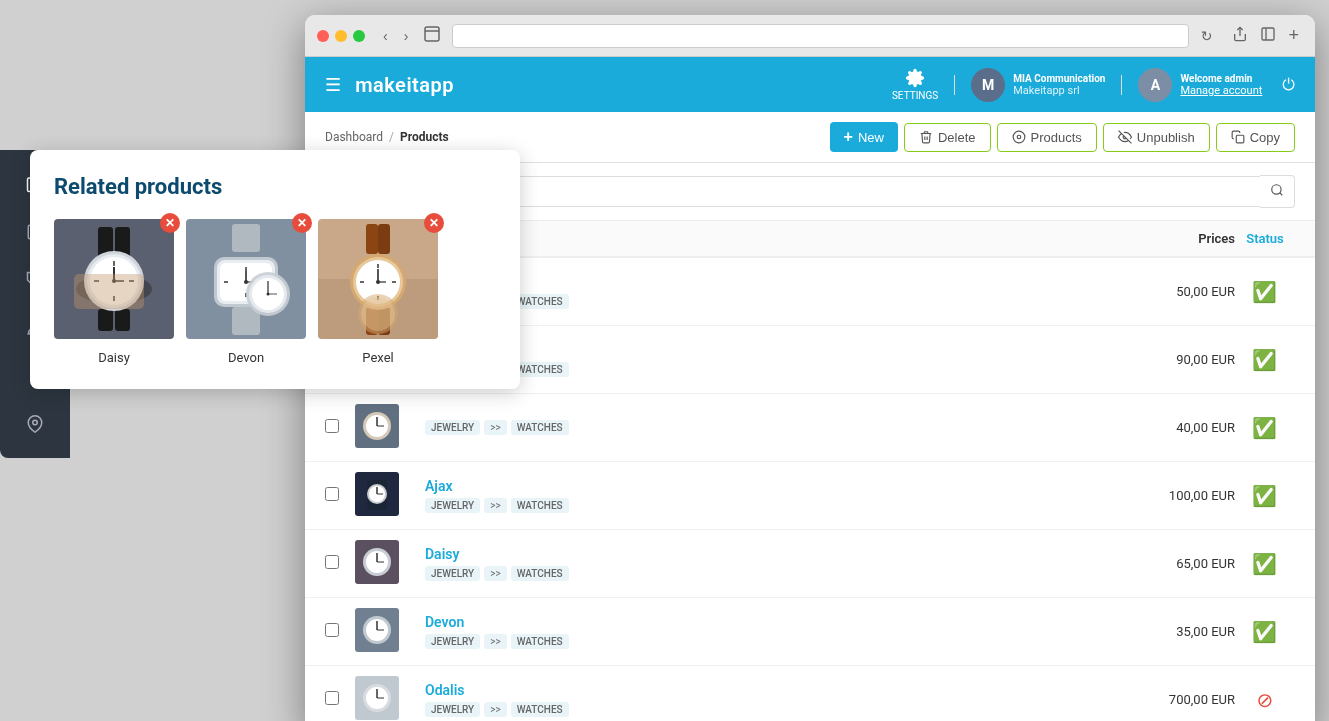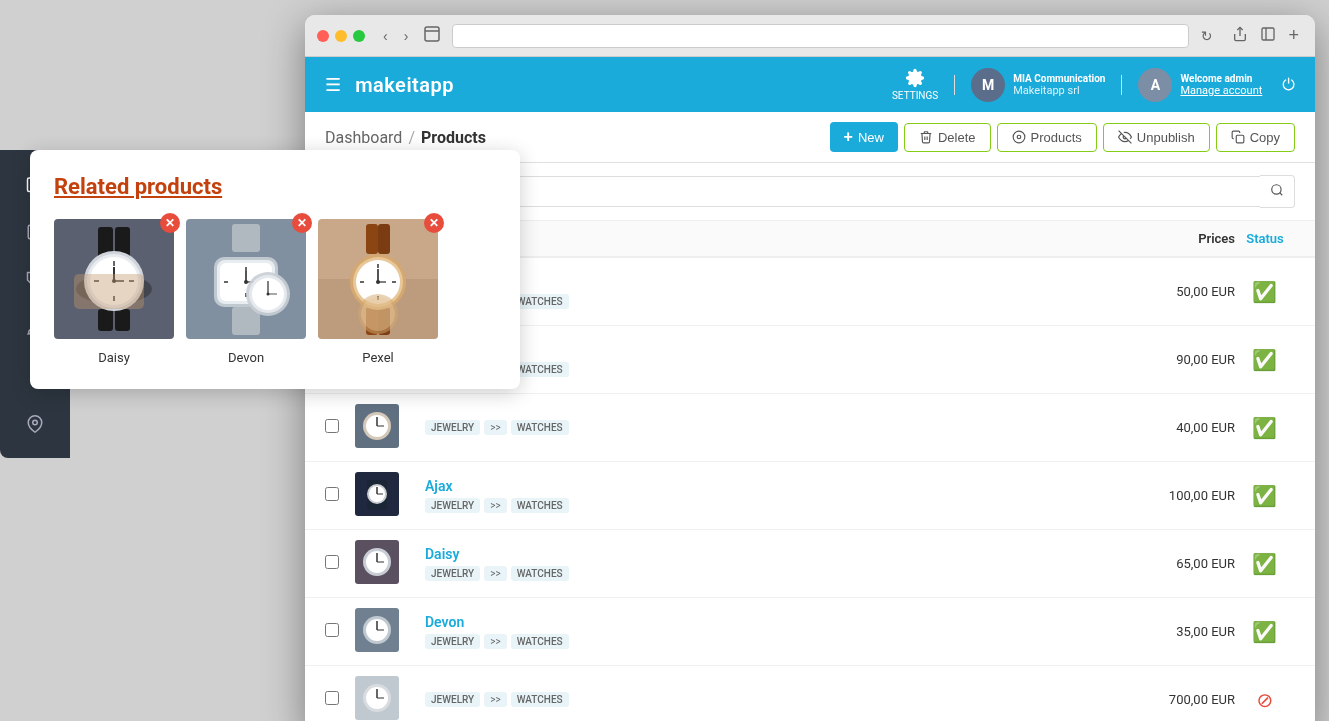--- a/index.html
+++ b/index.html
@@ -195,21 +195,21 @@
       display: flex;
       align-items: center;
       justify-content: space-between;
       border-bottom: 1px solid #e0e0e0;
     }
 
     .breadcrumb {
       display: flex;
       align-items: center;
       gap: 6px;
-      font-size: 16px;
+      font-size: 12px;
       color: #666;
     }
 
     .breadcrumb-link {
       color: #666;
       cursor: pointer;
     }
 
     .breadcrumb-sep {
       color: #aaa;
@@ -386,25 +386,24 @@
       top: 150px;
       width: 490px;
       background: white;
       border-radius: 8px;
       box-shadow: 0 4px 20px rgba(0,0,0,0.2);
       padding: 24px;
       z-index: 10;
     }
 
     .left-panel-title {
-      color: #c2410c;
+      color: #0c4a6e;
       font-size: 22px;
       font-weight: 700;
       margin-bottom: 20px;
-      text-decoration: underline;
     }
 
     .related-products-grid {
       display: flex;
       gap: 12px;
     }
 
     .related-product-item {
       display: flex;
       flex-direction: column;
@@ -934,20 +933,21 @@
           <div class="row-img col-img">
             <svg width="44" height="44" viewBox="0 0 44 44" style="border-radius:3px;">
                 <rect width="44" height="44" fill="#c0c8d0"></rect>
                 <circle cx="22" cy="22" r="14" fill="#d8dce0"></circle>
                 <circle cx="22" cy="22" r="11" fill="white"></circle>
                 <line x1="22" y1="22" x2="22" y2="13" stroke="#333" stroke-width="1.5"></line>
                 <line x1="22" y1="22" x2="29" y2="22" stroke="#333" stroke-width="1"></line>
               </svg>
           </div>
           <div class="row-name">
+            <span class="product-name">Odalis</span>
             <div class="product-tags">
               <span class="tag">JEWELRY</span>
               <span class="tag-arrow">&gt;&gt;</span>
               <span class="tag">WATCHES</span>
             </div>
           </div>
           <div class="row-price col-prices">700,00 EUR</div>
           <div class="row-status col-status">
             <span style="color:#e74c3c;font-size:20px;">⊘</span>
           </div>

